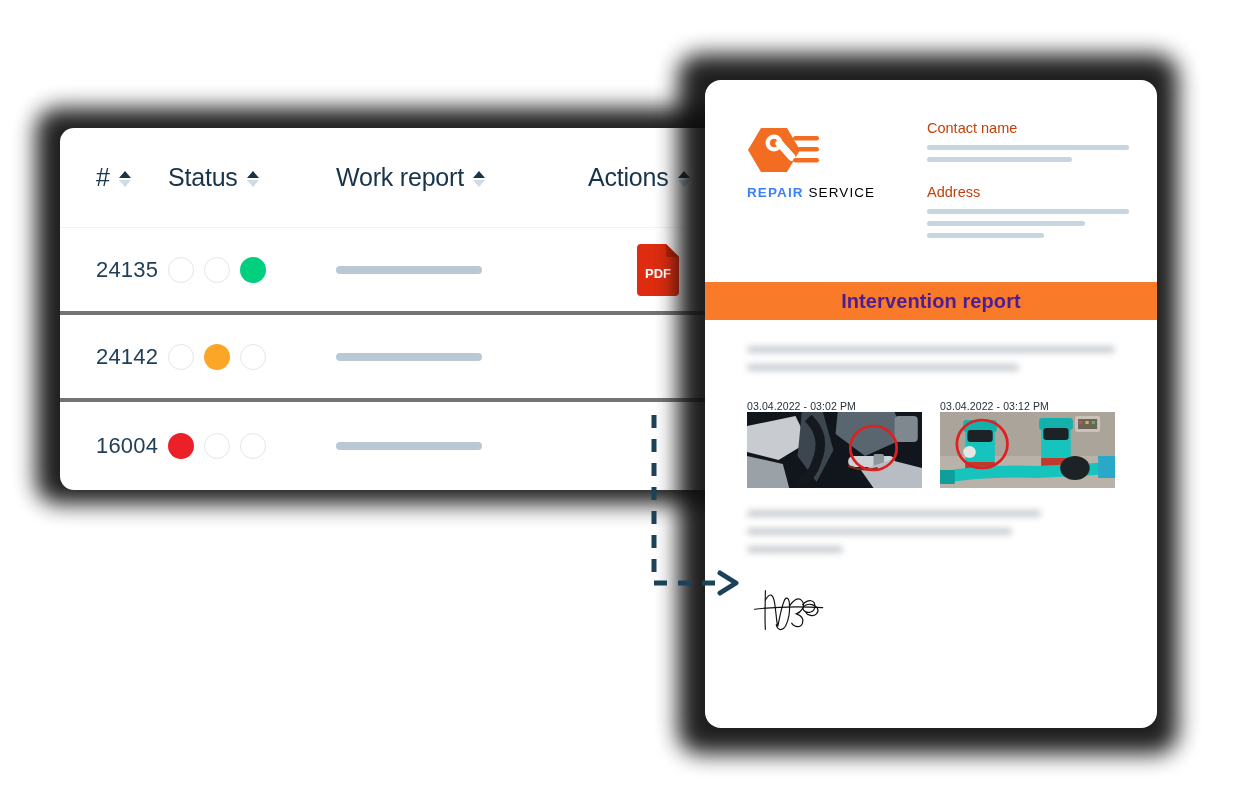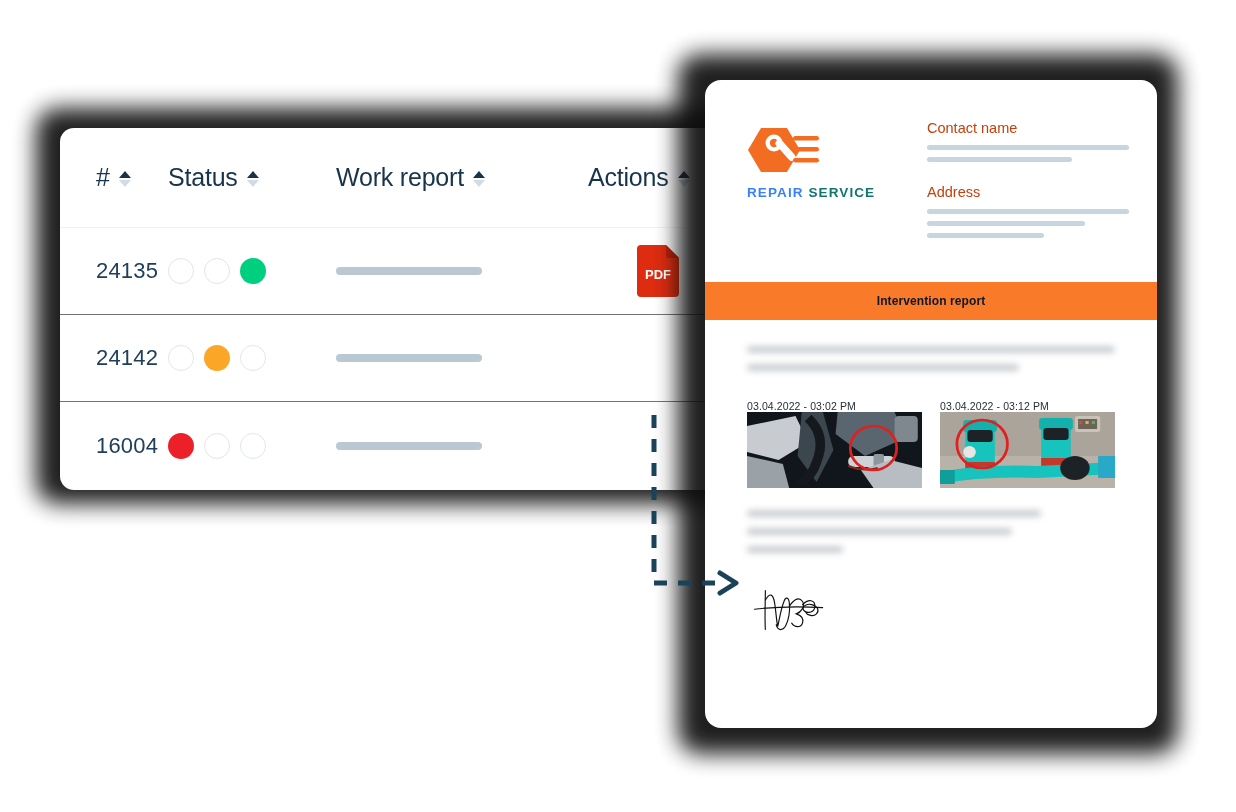--- a/index.html
+++ b/index.html
@@ -96,21 +96,21 @@
 
   .col-id     { width: 108px; padding-left: 36px; box-sizing: border-box; }
   .col-status { width: 168px; }
   .col-work   { width: 252px; }
   .col-act    { width: 140px; }
 
   .trow {
     display: flex;
     align-items: center;
     height: 87px;
-    border-bottom: 1px solid #737373;
+    border-bottom: 4px solid #737373;
     box-sizing: border-box;
   }
   .trow:last-child { border-bottom: none; }
 
   .cell-id {
     width: 108px;
     padding-left: 36px;
     box-sizing: border-box;
     font-size: 22px;
     color: #20405a;
@@ -181,21 +181,21 @@
   .logo-block { width: 180px; padding-top: 6px; }
   .logo-mark { width: 74px; height: 52px; }
   .logo-word {
     margin-top: 9px;
     font-size: 13.5px;
     letter-spacing: 1.1px;
     font-weight: 700;
     white-space: nowrap;
   }
   .logo-word .w1 { color: #3b82f6; }
-  .logo-word .w2 { color: #0f766e; font-weight: 700; }
+  .logo-word .w2 { color: #000000; font-weight: 400; }
 
   
   .fields { flex: 1; padding-top: 2px; }
   .field-group { margin-bottom: 22px; }
   .field-label {
     font-size: 14.5px;
     color: #c2410c;
     margin-bottom: 9px;
   }
   .field-line {
@@ -208,22 +208,22 @@
   
   .banner {
     margin-top: 22px;
     height: 38px;
     background: #f97b29;
     display: flex;
     align-items: center;
     justify-content: center;
   }
   .banner-text {
-    color: #0f172a;
-    font-size: 12px;
+    color: #4c1d95;
+    font-size: 20px;
     font-weight: 700;
     letter-spacing: 0.1px;
   }
 
   
   .blurred {
     filter: blur(3.1px);
     user-select: none;
   }
   .blur-line {

